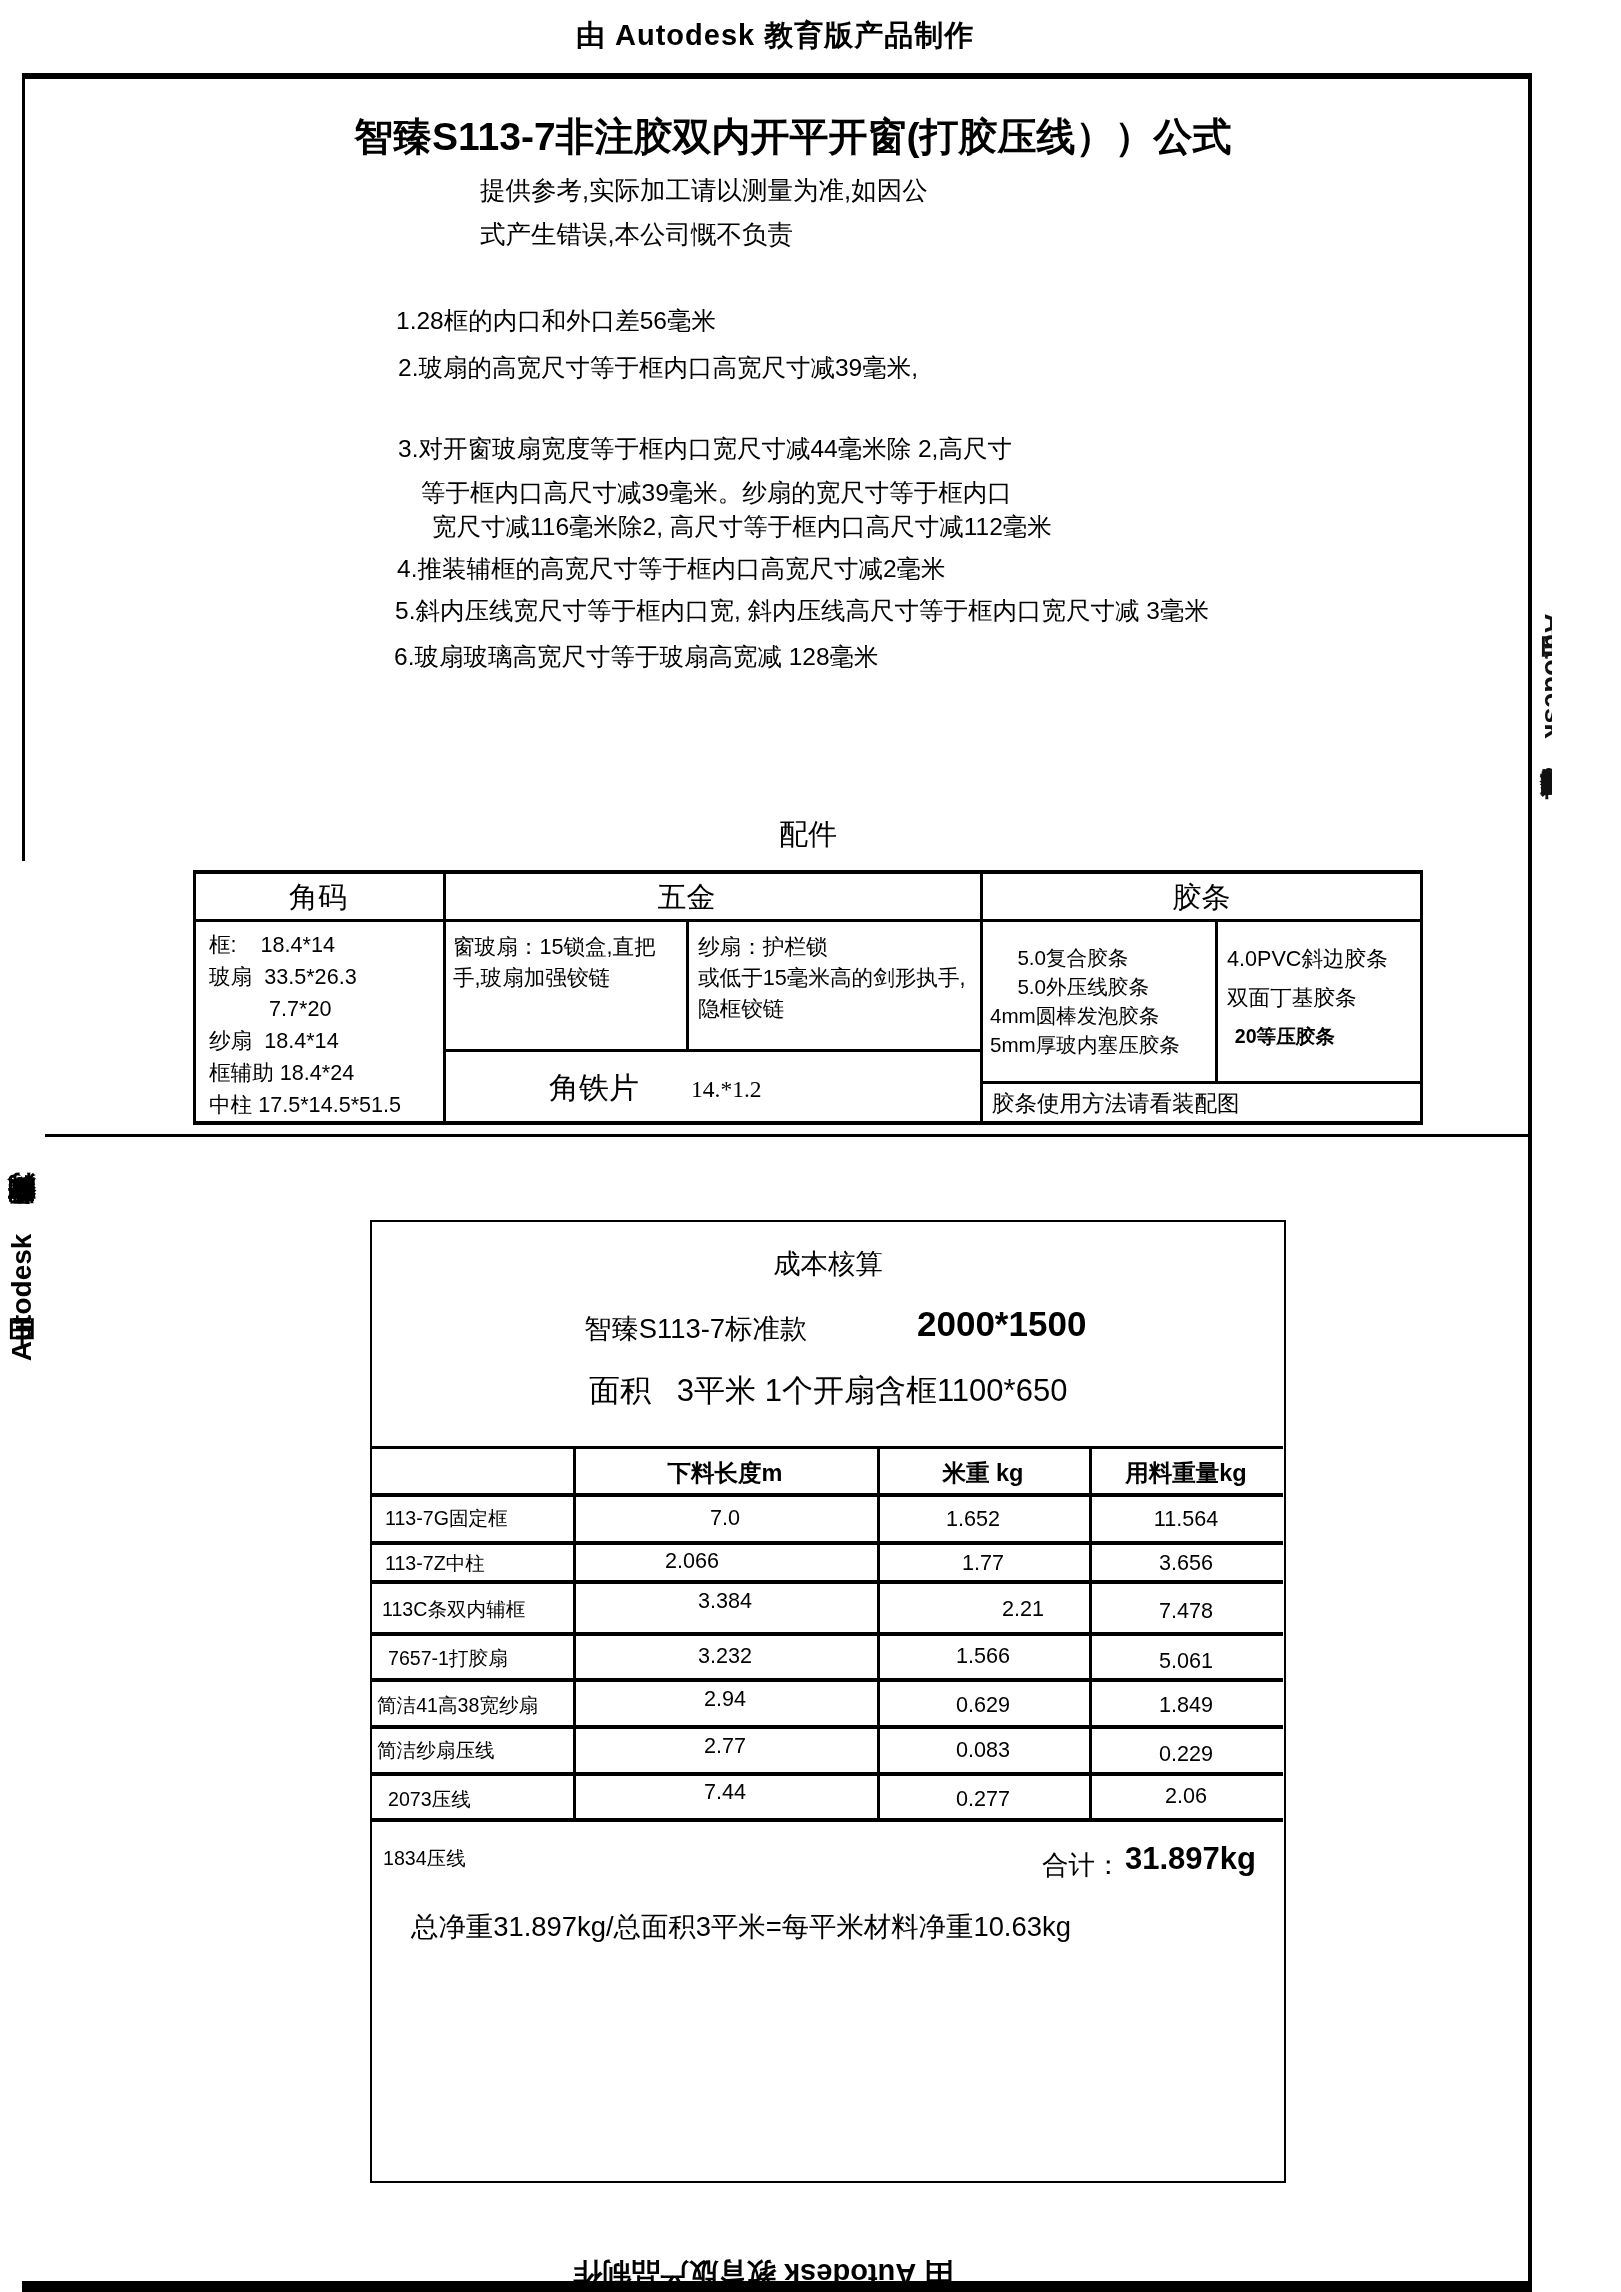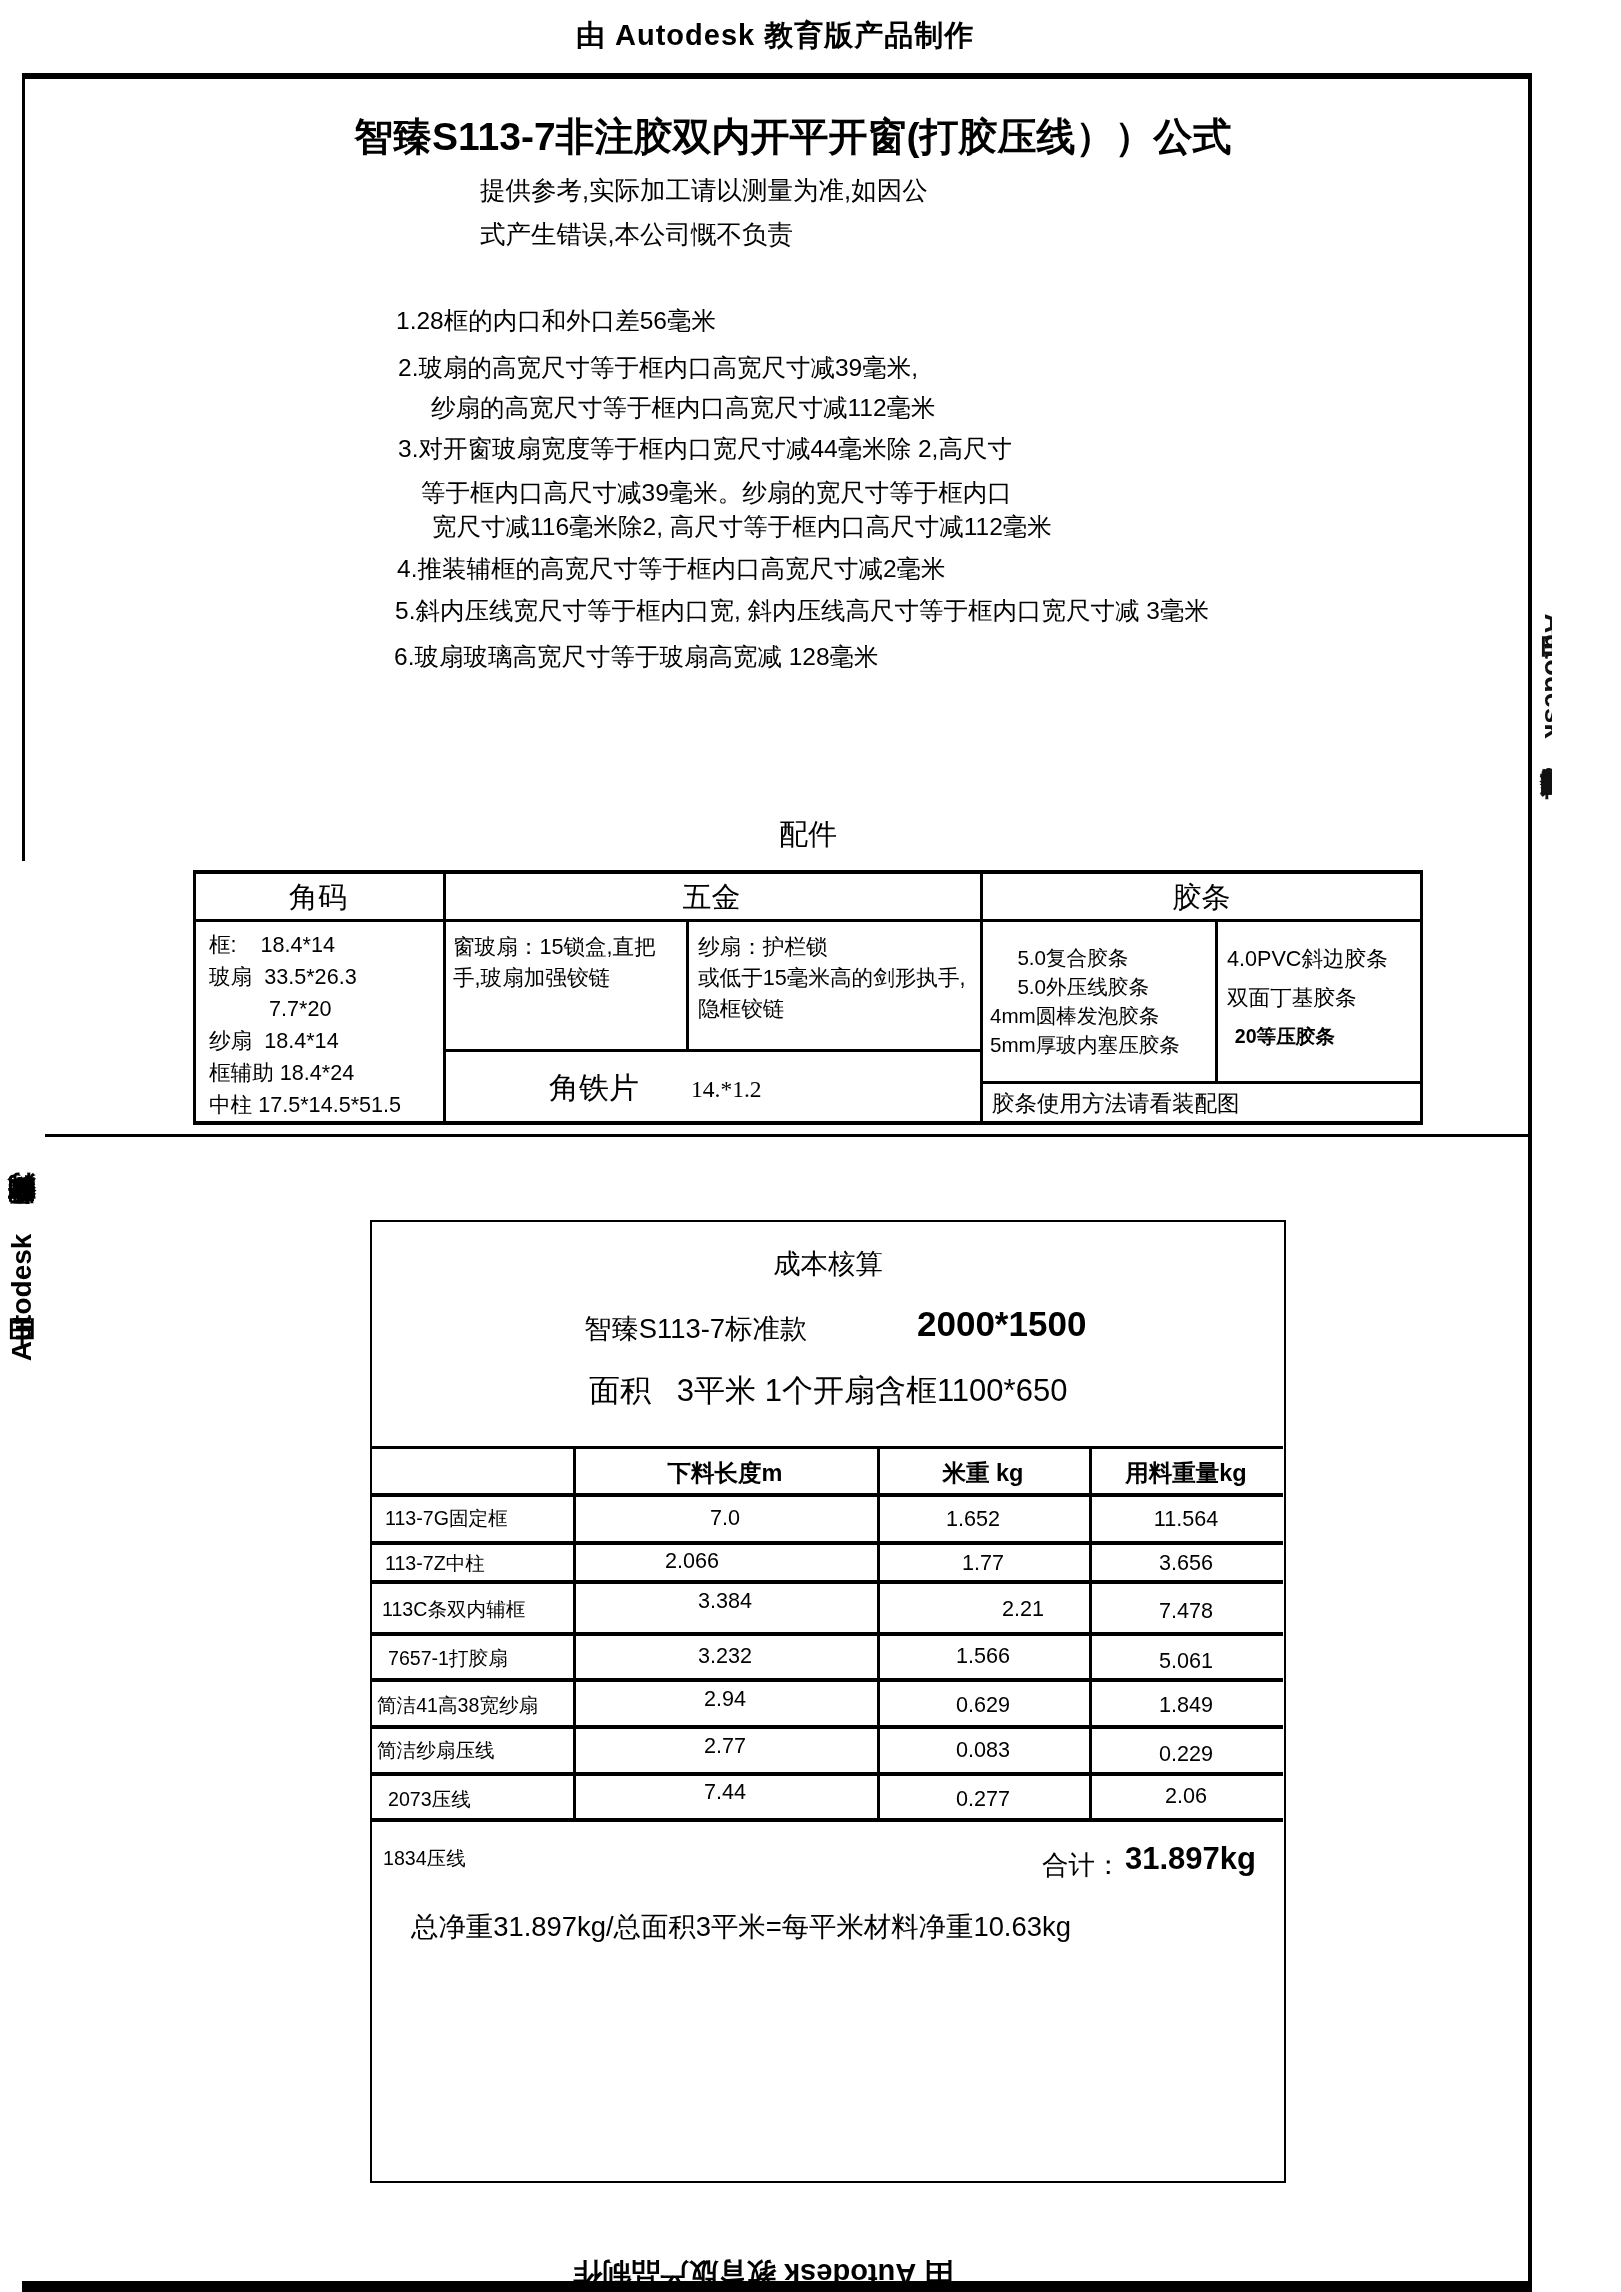--- a/index.html
+++ b/index.html
@@ -46,21 +46,20 @@
   <div class="vline" style="left:1528px;top:73px;height:2211px;width:3.9px;"></div>
   <div class="hline" style="left:21.6px;top:1134px;width:1510px;height:2.9px;"></div>
   <div class="hline" style="left:21.6px;top:2281px;width:1510px;height:11.8px;"></div>
 
   <div class="abs title">智臻S113-7非注胶双内开平开窗(打胶压线））公式</div>
   <div class="abs disc" style="top:173px;">提供参考,实际加工请以测量为准,如因公</div>
   <div class="abs disc" style="top:217px;">式产生错误,本公司慨不负责</div>
 
   <div class="abs formula" style="left:396px;top:304px;">1.28框的内口和外口差56毫米</div>
   <div class="abs formula" style="left:398px;top:351px;">2.玻扇的高宽尺寸等于框内口高宽尺寸减39毫米,</div>
-  <div class="abs formula" style="left:431px;top:391px;">纱扇的高宽尺寸等于框内口高宽尺寸减112毫米</div>
   <div class="abs formula" style="left:398px;top:432px;">3.对开窗玻扇宽度等于框内口宽尺寸减44毫米除 2,高尺寸</div>
   <div class="abs formula" style="left:421px;top:476px;">等于框内口高尺寸减39毫米。纱扇的宽尺寸等于框内口</div>
   <div class="abs formula" style="left:432px;top:510px;">宽尺寸减116毫米除2, 高尺寸等于框内口高尺寸减112毫米</div>
   <div class="abs formula" style="left:397px;top:552px;">4.推装辅框的高宽尺寸等于框内口高宽尺寸减2毫米</div>
   <div class="abs formula" style="left:395px;top:594px;">5.斜内压线宽尺寸等于框内口宽, 斜内压线高尺寸等于框内口宽尺寸减 3毫米</div>
   <div class="abs formula" style="left:394px;top:640px;">6.玻扇玻璃高宽尺寸等于玻扇高宽减 128毫米</div>
 
   <div class="abs parts-label">配件</div>
 
   <div class="hline" style="left:193px;top:870px;width:1230px;height:3.9px;"></div>
@@ -69,21 +68,21 @@
   <div class="vline" style="left:1420px;top:870px;height:255px;"></div>
   <div class="hline" style="left:193px;top:919px;width:1230px;"></div>
   <div class="vline" style="left:443px;top:870px;height:255px;"></div>
   <div class="vline" style="left:980px;top:870px;height:255px;"></div>
   <div class="vline" style="left:686px;top:919px;height:132px;"></div>
   <div class="hline" style="left:443px;top:1049px;width:540px;"></div>
   <div class="vline" style="left:1215px;top:919px;height:165px;"></div>
   <div class="hline" style="left:980px;top:1081px;width:443px;"></div>
 
   <div class="abs" style="left:193px;top:878px;width:250px;text-align:center;font-size:29px;">角码</div>
-  <div class="abs" style="left:443px;top:878px;width:537px;text-align:center;font-size:29px;">五金</div>
+  <div class="abs" style="left:418px;top:878px;width:537px;text-align:center;font-size:29px;">五金</div>
   <div class="abs" style="left:980px;top:878px;width:443px;text-align:center;font-size:29px;">胶条</div>
 
   <div class="abs" style="left:209px;top:929px;width:230px;">
     <div class="cellpad">框:    18.4*14</div>
     <div class="cellpad">玻扇  33.5*26.3</div>
     <div class="cellpad">          7.7*20</div>
     <div class="cellpad">纱扇  18.4*14</div>
     <div class="cellpad">框辅助 18.4*24</div>
     <div class="cellpad">中柱 17.5*14.5*51.5</div>
   </div>

